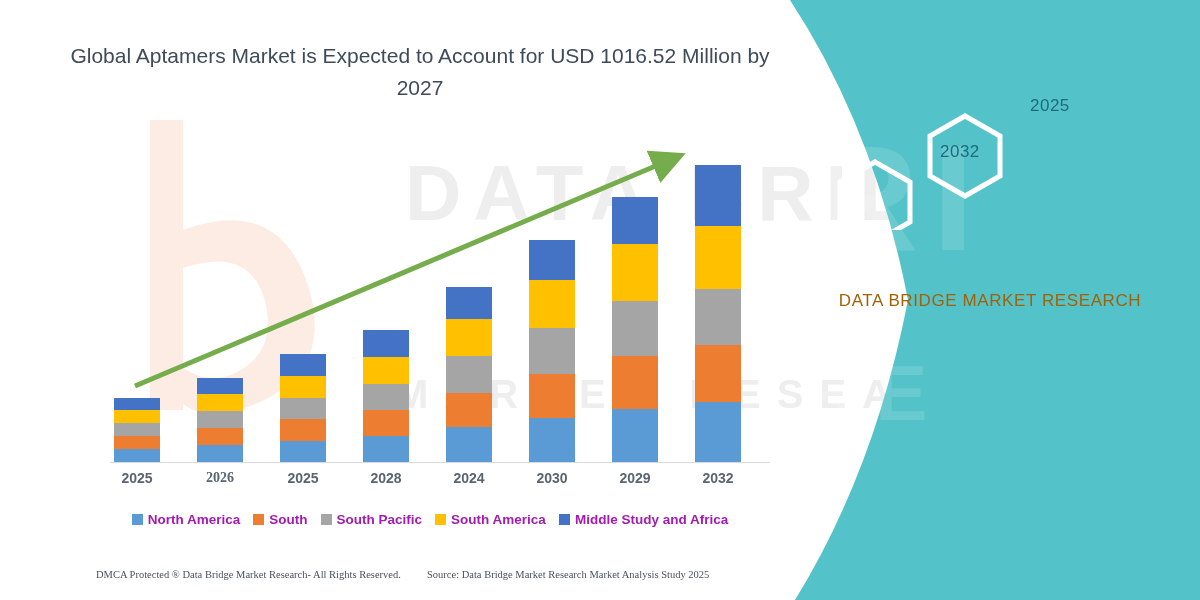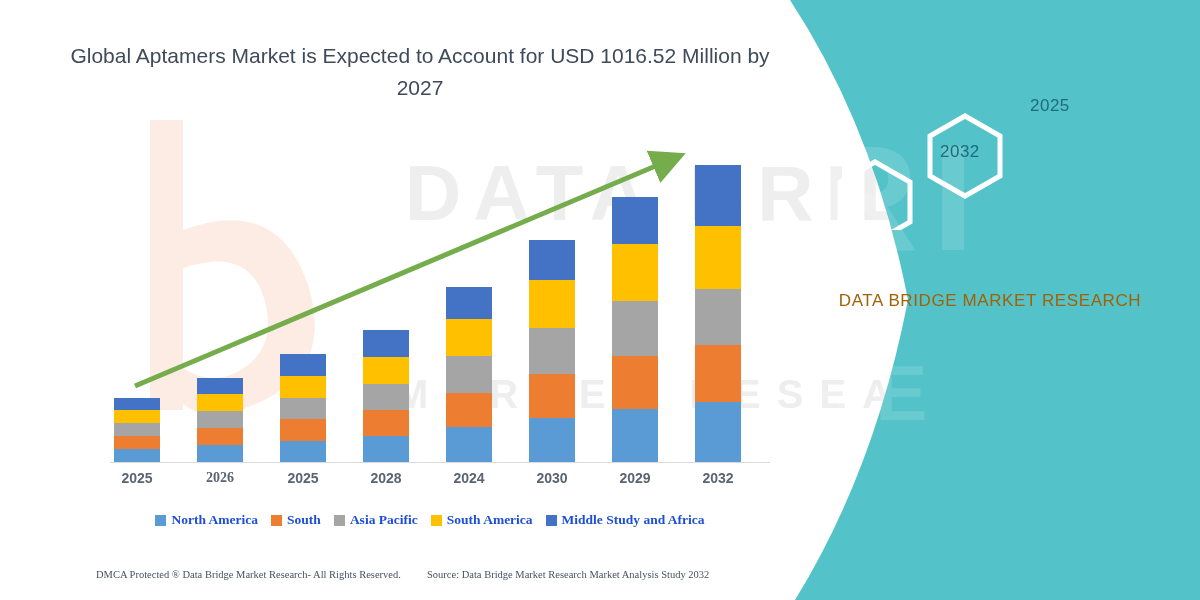--- a/index.html
+++ b/index.html
@@ -38,21 +38,21 @@
   .seg{width:100%;}
   .xaxis{position:absolute;left:0;top:350px;width:700px;height:24px;}
   .xtick{position:absolute;width:60px;text-align:center;color:#5a6472;
       font-size:14px;font-weight:bold;}
 
   
   .legend{position:absolute;left:80px;top:512px;width:700px;
       display:flex;justify-content:center;align-items:center;gap:13px;}
   .legend-item{display:flex;align-items:center;gap:5px;}
   .swatch{width:11px;height:11px;display:inline-block;}
-  .legend-label{color:#1d4ed8;font-size:13.5px;font-weight:bold;white-space:nowrap;font-family:Liberation Serif, serif;}
+  .legend-label{color:#a21caf;font-size:13.5px;font-weight:bold;white-space:nowrap;}
 
   
   .footer{position:absolute;left:0;top:569px;width:800px;height:20px;padding-left:13px;}
   .f-left{position:absolute;left:96px;top:0;color:#4a5160;font-size:10.5px;
       font-family:"Liberation Serif",serif;}
   .f-right{position:absolute;left:427px;top:0;color:#4a5160;font-size:10.5px;
       font-family:"Liberation Serif",serif;}
 </style>
 </head>
 <body>
@@ -157,35 +157,35 @@
       <div class="legend-item">
         <span class="swatch" style="background: rgb(91, 155, 213);"></span>
         <span class="legend-label">North America</span>
       </div>
       <div class="legend-item">
         <span class="swatch" style="background: rgb(237, 125, 49);"></span>
         <span class="legend-label">South</span>
       </div>
       <div class="legend-item">
         <span class="swatch" style="background: rgb(165, 165, 165);"></span>
-        <span class="legend-label">Asia Pacific</span>
+        <span class="legend-label">South Pacific</span>
       </div>
       <div class="legend-item">
         <span class="swatch" style="background: rgb(255, 192, 0);"></span>
         <span class="legend-label">South America</span>
       </div>
       <div class="legend-item">
         <span class="swatch" style="background: rgb(68, 114, 196);"></span>
         <span class="legend-label">Middle Study and Africa</span>
       </div>
     </div>
 
   <div class="footer">
     <div class="f-left">DMCA Protected ® Data Bridge Market Research- All Rights Reserved.</div>
-    <div class="f-right">Source: Data Bridge Market Research  Market Analysis Study 2032</div>
+    <div class="f-right">Source: Data Bridge Market Research  Market Analysis Study 2025</div>
   </div>
 
   <div class="teal-panel">
     <svg width="420" height="600" viewBox="0 0 420 600">
       <path d="M10 0 L420 0 L420 600 L15 600 Q95 470 128 300 Q95 130 10 0 Z" fill="#54c3c9"></path>
       <g opacity="0.12" fill="#ffffff">
         <text x="30" y="250" font-family="Liberation Sans, sans-serif" font-size="150" font-weight="bold" letter-spacing="14">RI</text>
         <text x="25" y="420" font-family="Liberation Sans, sans-serif" font-size="78" font-weight="bold" letter-spacing="14">RE</text>
       </g>
     </svg>

